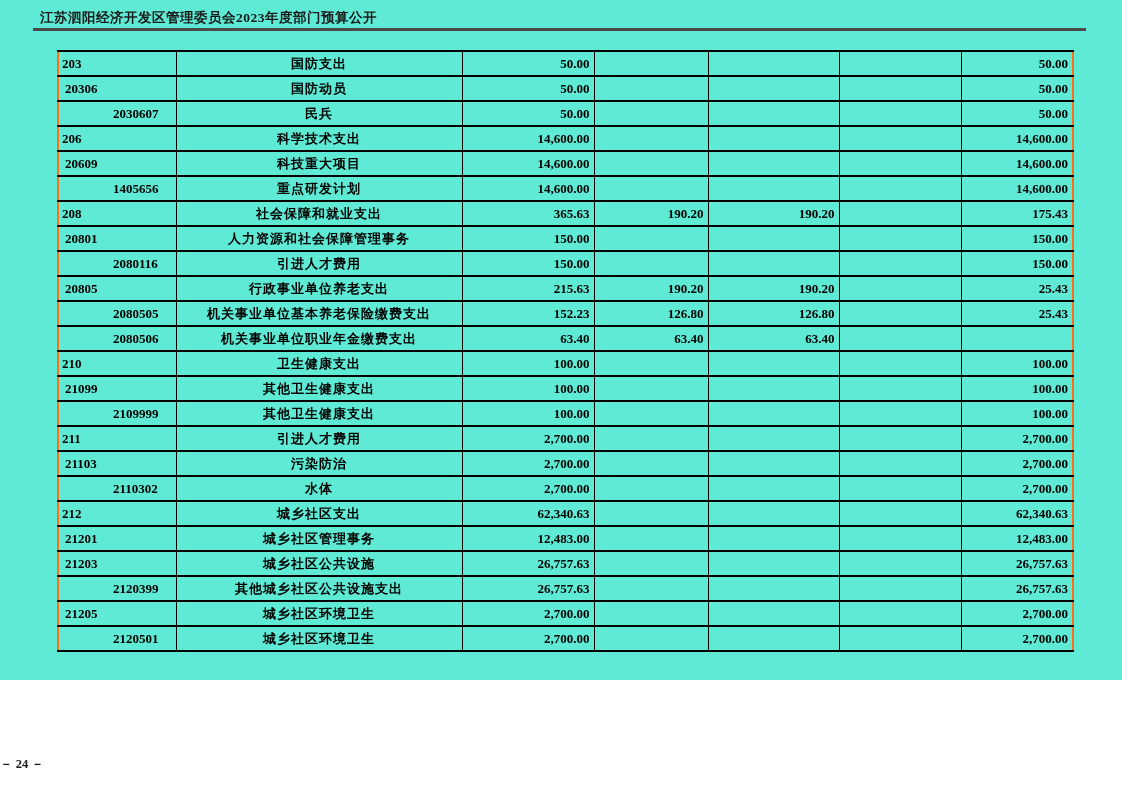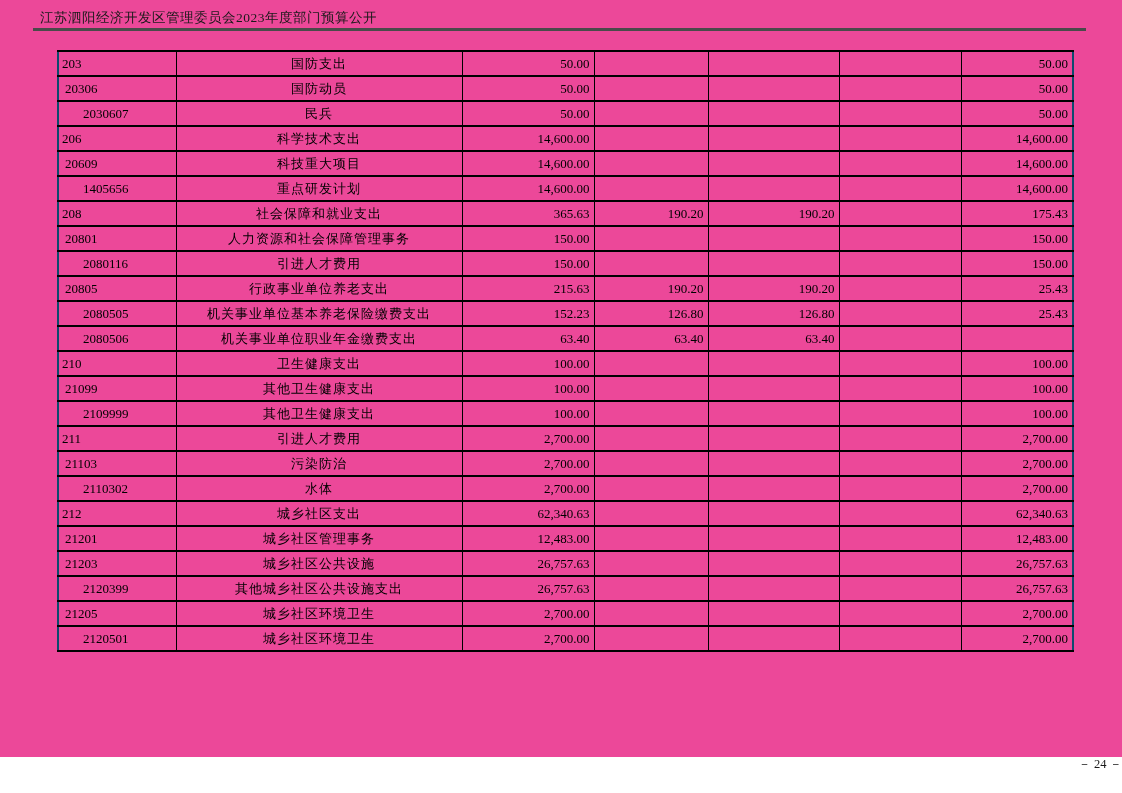--- a/index.html
+++ b/index.html
@@ -4,21 +4,21 @@
 <style>
   * { margin: 0; padding: 0; box-sizing: border-box; }
   html, body {
     width: 1122px; height: 793px;
     background: #ffffff;
     font-family: "Liberation Serif", "DejaVu Serif", serif;
     color: #000;
     position: relative;
     overflow: hidden;
   }
-  .page { position: relative; width: 1122px; height: 757px; background: #ec4899; }
+  .page { position: relative; width: 1122px; height: 680px; background: #5eead4; font-weight: bold; }
 
   .doc-header-title {
     position: absolute;
     left: 40px; top: 9px;
     font-size: 13.5px;
     letter-spacing: 0.5px;
     color: #1a1a1a;
     white-space: nowrap;
   }
   .doc-header-rule {
@@ -40,36 +40,35 @@
     border-top: 2px solid #000;
     border-bottom: 2px solid #000;
     border-left: 1px solid #000;
     border-right: 1px solid #000;
     height: 25px;
     padding: 0 4px;
     overflow: hidden;
     white-space: nowrap;
     vertical-align: middle;
   }
-  table.budget { border: 2px solid #0c4a6e; }
+  table.budget { border: 2px solid #f97316; }
   td.code { text-align: left; font-family: "Liberation Serif", "DejaVu Serif", serif; }
   td.code.indent-1 { padding-left: 3px; }
   td.code.indent-2 { padding-left: 6px; }
-  td.code.indent-3 { padding-left: 24px; }
+  td.code.indent-3 { padding-left: 54px; }
   td.name { text-align: center; padding-left: 5px; letter-spacing: 1px; }
   td.num  { text-align: right; padding-right: 5px; }
 
   .doc-footer {
     position: absolute;
     left: 0; top: 756px;
     width: 1122px;
-    text-align: right;
+    text-align: left;
     font-size: 12.5px;
     color: #1a1a1a;
-    padding-left: 16px;
   }
 </style>
 </head>
 <body>
 
 <div class="page">
 
   <div class="doc-header-title">江苏泗阳经济开发区管理委员会2023年度部门预算公开</div>
 
   <div class="doc-header-rule"></div>

